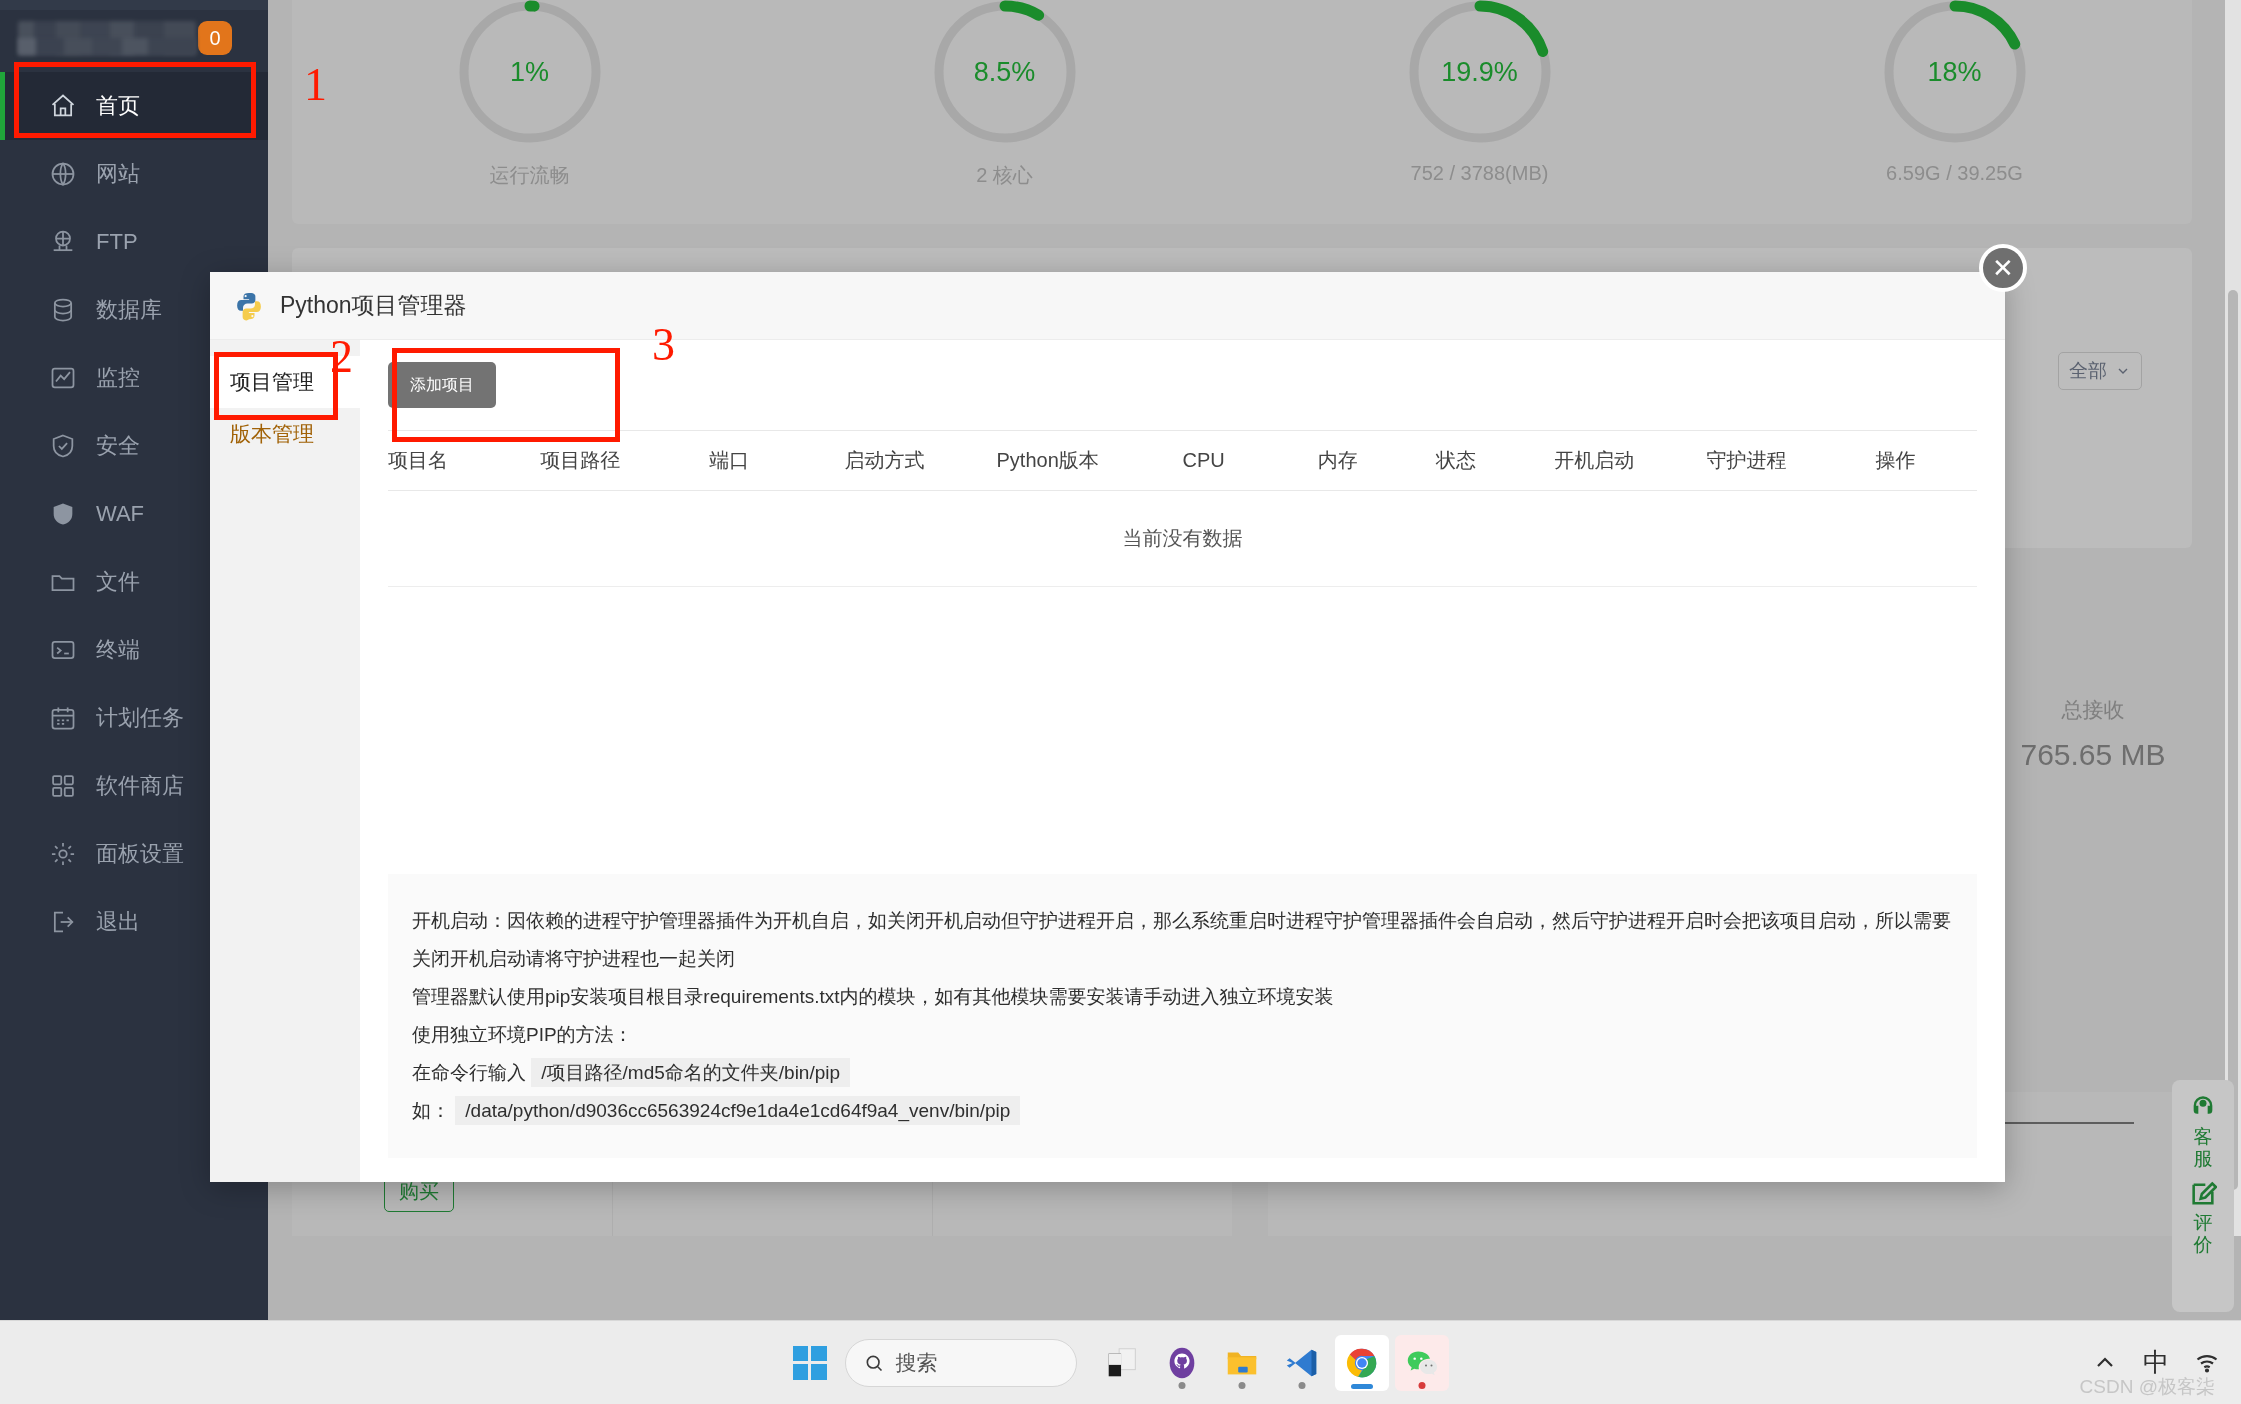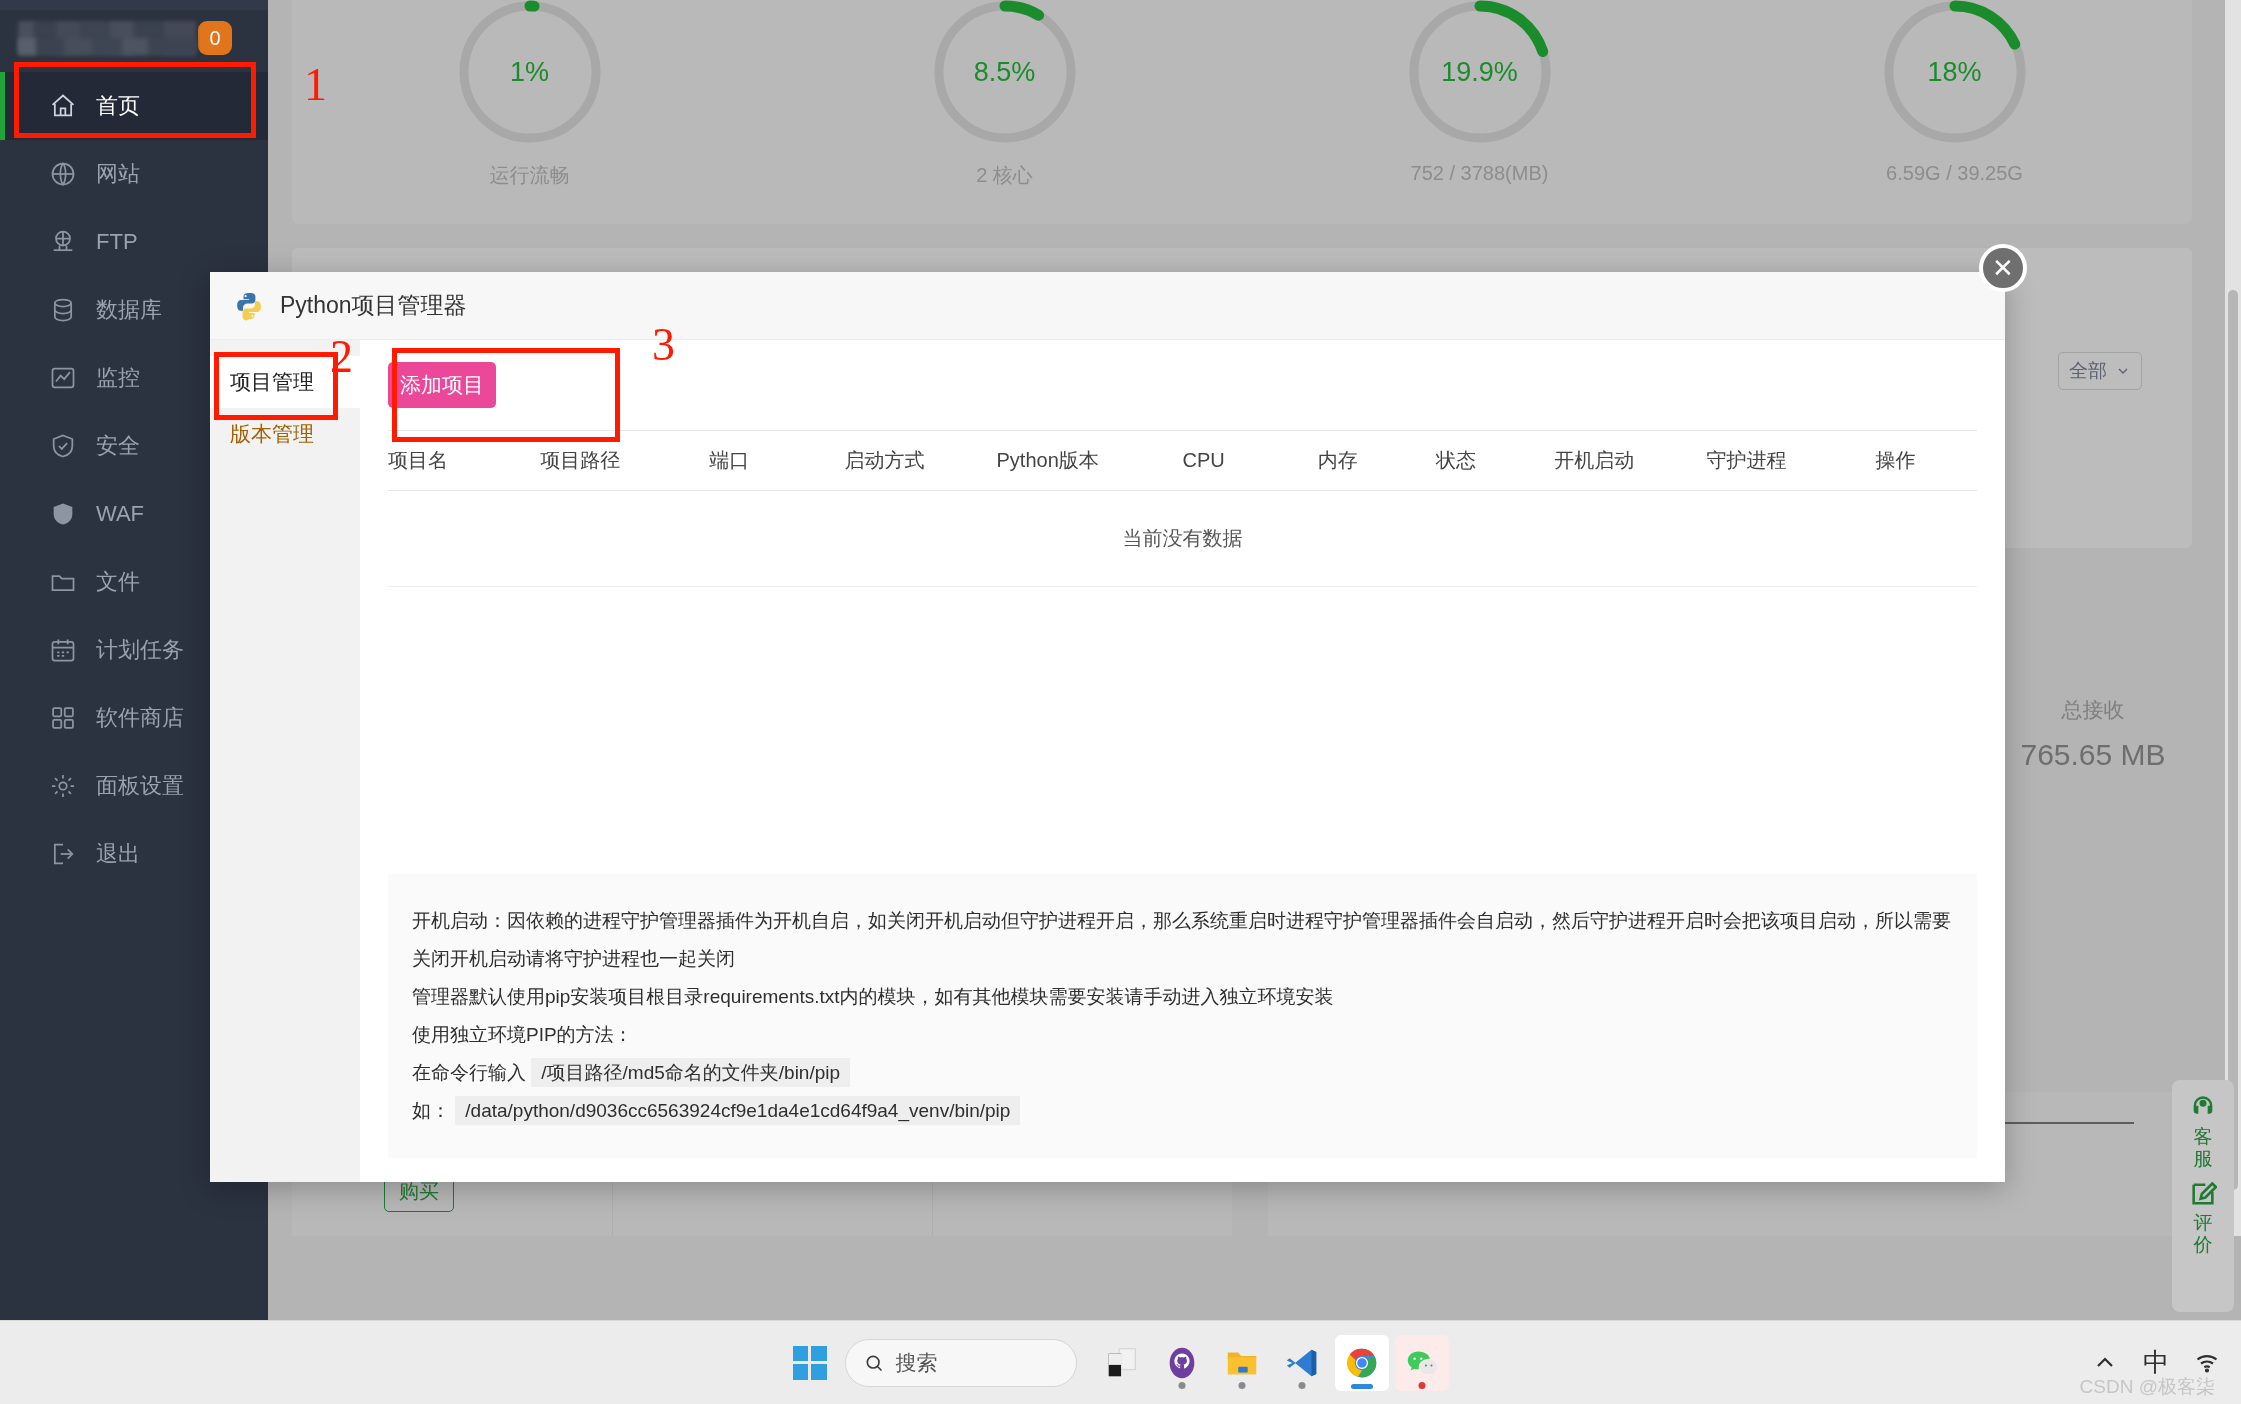--- a/index.html
+++ b/index.html
@@ -161,22 +161,22 @@
     width: 150px; background: #f2f2f2; padding-top: 16px; flex: none;
   }
   .mtab {
     height: 52px; display: flex; align-items: center; padding-left: 20px;
     font-size: 21px; color: #a16207; background: #f2f2f2;
   }
   .mtab.active { background: #ffffff; color: #222; }
   .modal-content { flex: 1; padding: 22px 28px 0 28px; position: relative; }
   .add-btn {
     display: inline-flex; align-items: center; justify-content: center;
-    width: 108px; height: 46px; background: #ec4899; color: #fff;
-    border-radius: 5px; font-size: 21px; border: none;
+    width: 108px; height: 46px; background: #737373; color: #fff;
+    border-radius: 5px; font-size: 16px; border: none;
   }
   .tbl { width: 100%; margin-top: 22px; border-collapse: collapse; }
   .tbl th {
     font-weight: normal; color: #444; font-size: 20px; text-align: left;
     padding: 16px 0; border-top: 1px solid #e8e8e8; border-bottom: 1px solid #e8e8e8; margin-top: 28px;
   }
   .tbl td { padding: 34px 0; text-align: center; color: #555; font-size: 20px; border-bottom: 1px solid #ededed; }
 
   .notes {
     position: absolute; left: 28px; right: 28px; bottom: 24px;
@@ -410,20 +410,30 @@
         <span class="sb-ico">
             <svg viewBox="0 0 24 24">
               <path d="M3 7h6l2 2h10v10H3z"></path>
             </svg>
           </span>
         <span class="sb-label">文件</span>
       </div>
       <div class="sb-item">
         <span class="sb-ico">
             <svg viewBox="0 0 24 24">
+              <rect x="3" y="5" width="18" height="14" rx="2"></rect>
+              <polyline points="7 10 10 12.5 7 15"></polyline>
+              <path d="M13 15h4"></path>
+            </svg>
+          </span>
+        <span class="sb-label">终端</span>
+      </div>
+      <div class="sb-item">
+        <span class="sb-ico">
+            <svg viewBox="0 0 24 24">
               <rect x="3" y="5" width="18" height="16" rx="2"></rect>
               <path d="M3 10h18M8 3v4M16 3v4"></path>
               <path d="M7 14h2M11 14h2M15 14h2M7 17h2M11 17h2"></path>
             </svg>
           </span>
         <span class="sb-label">计划任务</span>
       </div>
       <div class="sb-item">
         <span class="sb-ico">
             <svg viewBox="0 0 24 24">

